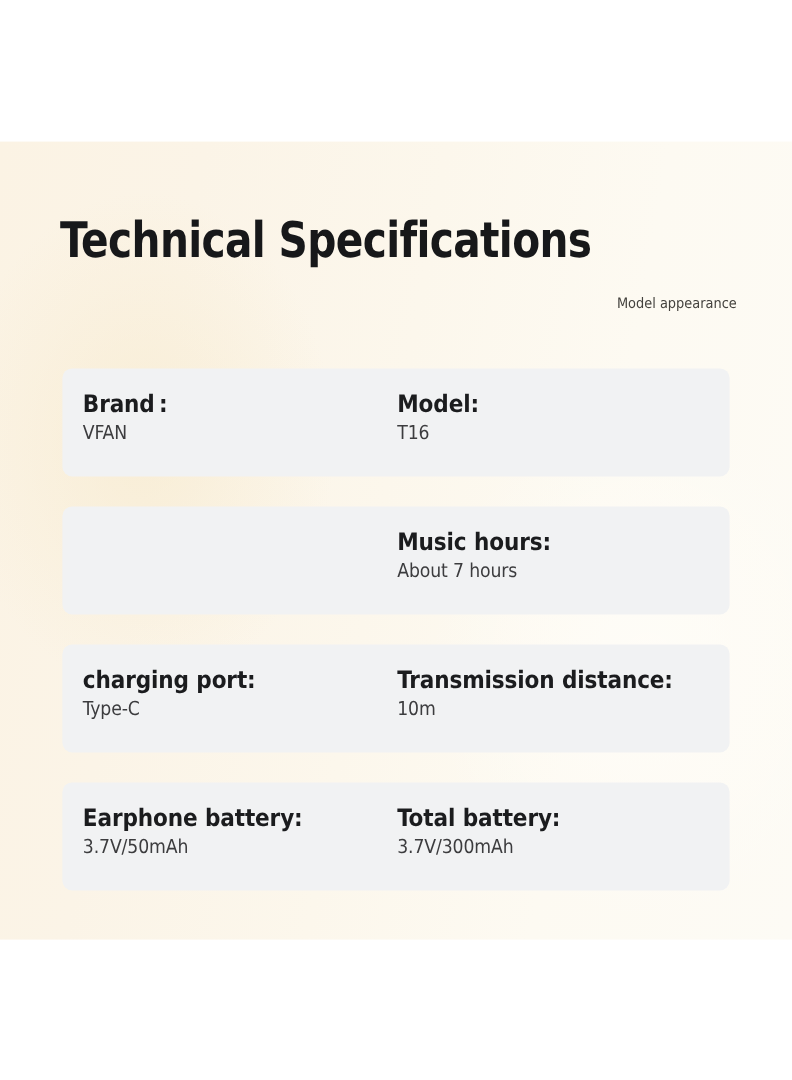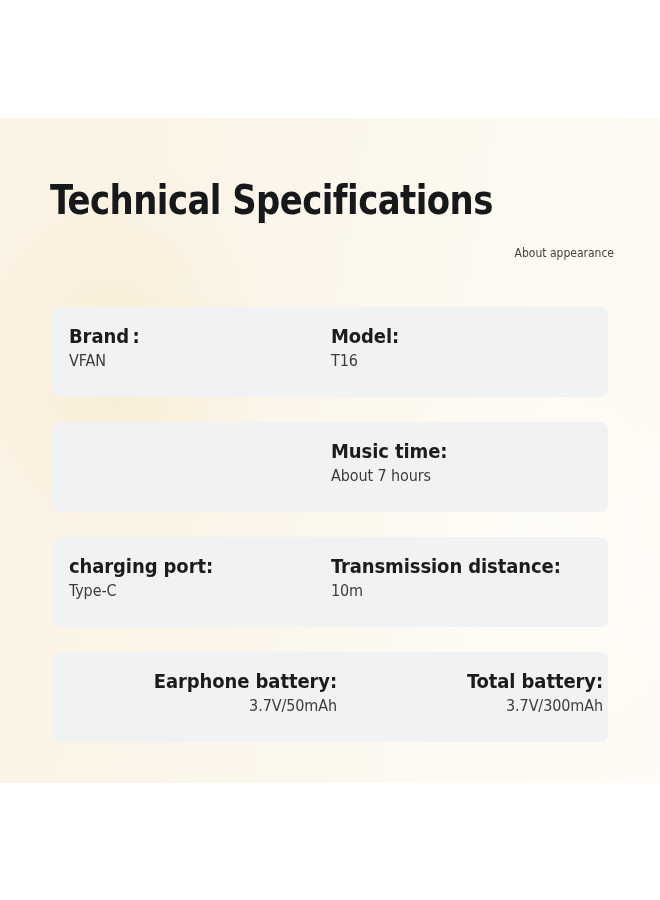--- a/index.html
+++ b/index.html
@@ -106,21 +106,21 @@
   .spec-card {
     position: relative;
     box-sizing: border-box;
     width: 556px;
     height: 90px;
     background: #f1f2f3;
     border-radius: 8px;
     margin-bottom: 25px;
     padding: 16px 0 0 29px;
   }
-  .spec-card:last-child { margin-bottom: 0; text-align: right; }
+  .spec-card:last-child { margin-bottom: 0; }
 
   .spec-cell {
     position: absolute;
     top: 16px;
   }
   .spec-cell.col-left  { left: 17px;  width: 268px; }
   .spec-cell.col-right { left: 279px; width: 272px; }
 
   .spec-label {
     font-family: "DejaVu Sans Condensed", "Liberation Sans Narrow", "Liberation Sans", sans-serif;
@@ -146,38 +146,38 @@
 <body>
 
 <div id="page">
 
   <div id="cream-band"></div>
 
   <div id="content">
 
     <div id="title">Technical Specifications</div>
 
-    <div id="tagline">About appearance</div>
+    <div id="tagline">Model appearance</div>
 
     <div id="spec-list">
 
       <div class="spec-card">
         <div class="spec-cell col-left">
           <div class="spec-label">Brand :</div>
           <div class="spec-value">VFAN</div>
         </div>
         <div class="spec-cell col-right">
           <div class="spec-label">Model:</div>
           <div class="spec-value">T16</div>
         </div>
       </div>
 
       <div class="spec-card">
         <div class="spec-cell col-right">
-          <div class="spec-label">Music time:</div>
+          <div class="spec-label">Music hours:</div>
           <div class="spec-value">About 7 hours</div>
         </div>
       </div>
 
       <div class="spec-card">
         <div class="spec-cell col-left">
           <div class="spec-label">charging port:</div>
           <div class="spec-value">Type-C</div>
         </div>
         <div class="spec-cell col-right">

